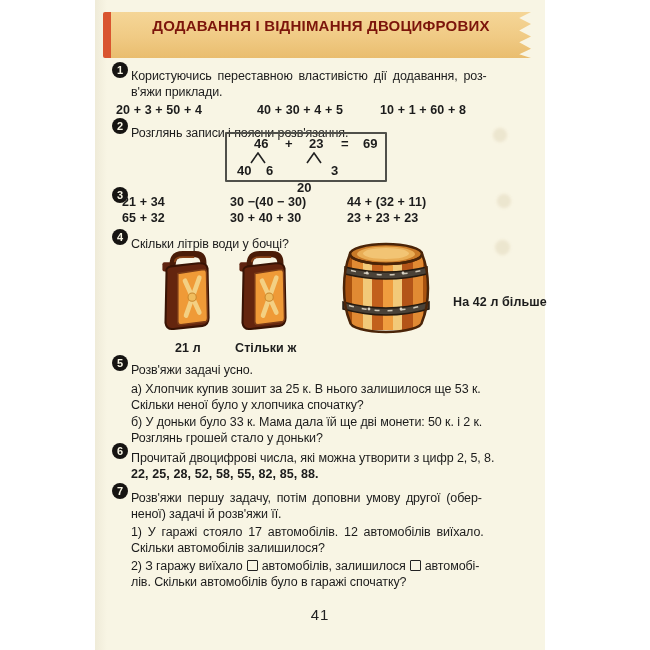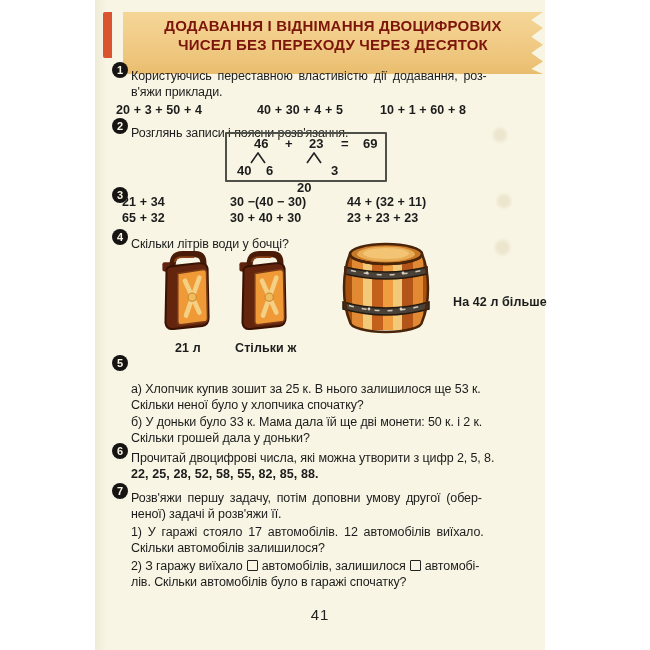--- a/index.html
+++ b/index.html
@@ -7,21 +7,21 @@
               font-family:"Liberation Sans", sans-serif; }
   .scan { position:relative; width:650px; height:650px; background:#ffffff; }
   .page { position:absolute; left:95px; top:0; width:450px; height:650px;
           background:#f8f5e4; }
   .page::before { content:""; position:absolute; left:0; top:0; width:12px; height:100%;
           background:linear-gradient(90deg, rgba(120,100,60,.07), rgba(120,100,60,0)); }
 
   
   .ribbon-fold { position:absolute; left:8px; top:12px; width:9px; height:46px;
           background:#d9542f; border-radius:2px 0 0 2px; }
-  .ribbon { position:absolute; left:28px; top:12px; width:420px; height:62px;
+  .ribbon { position:absolute; left:16px; top:12px; width:420px; height:46px;
           background:linear-gradient(180deg,#f5d697 0%, #f0ca84 55%, #e9bd6e 100%);
           clip-path:polygon(0 0,100% 0,97.2% 13%,100% 26%,97.2% 40%,100% 53%,97.2% 66%,100% 80%,97.2% 92%,100% 100%,0 100%); }
   .ribbon-title { padding-top:4px; text-align:center; color:#7c150b; font-weight:bold;
           font-size:15px; line-height:19px; letter-spacing:.2px; }
 
   
   .marker { position:absolute; left:17px; width:16px; height:16px; border-radius:50%;
           background:#161412; color:#f8f5e4; font-size:11px; font-weight:bold;
           text-align:center; line-height:16px; }
 
@@ -54,21 +54,20 @@
 </head>
 <body>
 
 <div class="scan">
 <div class="page">
 
   <div class="ribbon-fold"></div>
   <div class="ribbon">
     <div class="ribbon-title">
       <div>ДОДАВАННЯ І ВІДНІМАННЯ ДВОЦИФРОВИХ</div>
-      <div>ЧИСЕЛ БЕЗ ПЕРЕХОДУ ЧЕРЕЗ ДЕСЯТОК</div>
     </div>
   </div>
 
   <div class="marker" style="top:62px">1</div>
   <div class="line ws" style="left:36px; top:61px">Користуючись переставною властивістю дії додавання, роз-</div>
   <div class="line" style="left:36px; top:77px">в'яжи приклади.</div>
   <div class="line math" style="left:21px;  top:95px">20 + 3 + 50 + 4</div>
   <div class="line math" style="left:162px; top:95px">40 + 30 + 4 + 5</div>
   <div class="line math" style="left:285px; top:95px">10 + 1 + 60 + 8</div>
 
@@ -158,24 +157,25 @@
     <circle cx="32" cy="69" r="1.4" fill="#d8d2c4"></circle>
         <circle cx="64" cy="69" r="1.4" fill="#d8d2c4"></circle>
     <path d="M13 14 C5 33 5 63 13 82 A36 10 0 0 0 85 82 C93 63 93 33 85 14 A36 10 0 0 1 13 14 Z" fill="none" stroke="#4a2408" stroke-width="2.5"></path>
   </svg>
 
   <div class="line math" style="left:80px;  top:333px">21 л</div>
   <div class="line math" style="left:140px; top:333px">Стільки ж</div>
   <div class="line math" style="left:358px; top:287px">На 42 л більше</div>
 
   <div class="marker" style="top:355px">5</div>
+  <div class="line" style="left:36px; top:355px">Розв'яжи задачі усно.</div>
   <div class="line" style="left:36px; top:374px">а) Хлопчик купив зошит за 25 к. В нього залишилося ще 53 к.</div>
   <div class="line" style="left:36px; top:390px">Скільки неної було у хлопчика спочатку?</div>
   <div class="line" style="left:36px; top:407px">б) У доньки було 33 к. Мама дала їй ще дві монети: 50 к. і 2 к.</div>
-  <div class="line" style="left:36px; top:423px">Скільки грошей дала у доньки?</div>
+  <div class="line" style="left:36px; top:423px">Розглянь грошей стало у доньки?</div>
 
   <div class="marker" style="top:443px">6</div>
   <div class="line" style="left:36px; top:443px">Прочитай двоцифрові числа, які можна утворити з цифр 2, 5, 8.</div>
   <div class="line math" style="left:36px; top:459px">22, 25, 28, 52, 58, 55, 82, 85, 88.</div>
 
   <div class="marker" style="top:483px">7</div>
   <div class="line" style="left:36px; top:499px">неної) задачі й розв'яжи її.</div>
   <div class="line ws" style="left:36px; top:483px">Розв'яжи першу задачу, потім доповни умову другої (обер-</div>
   <div class="line ws" style="left:36px; top:517px">1) У гаражі стояло 17 автомобілів. 12 автомобілів виїхало.</div>
   <div class="line" style="left:36px; top:533px">Скільки автомобілів залишилося?</div>

